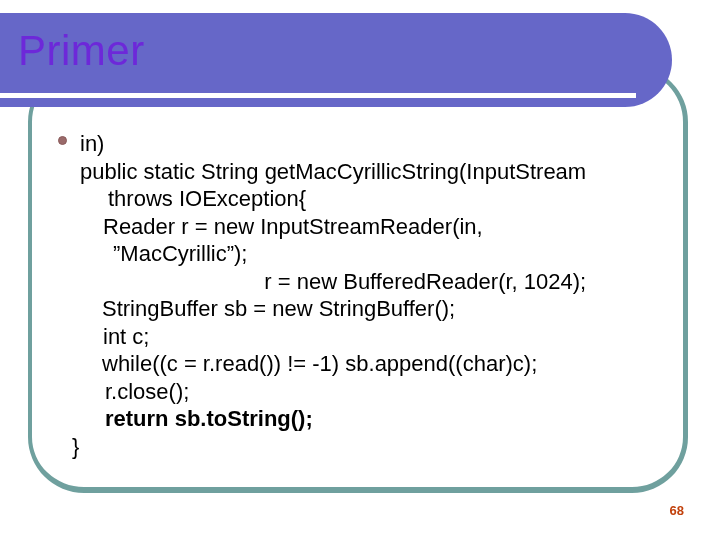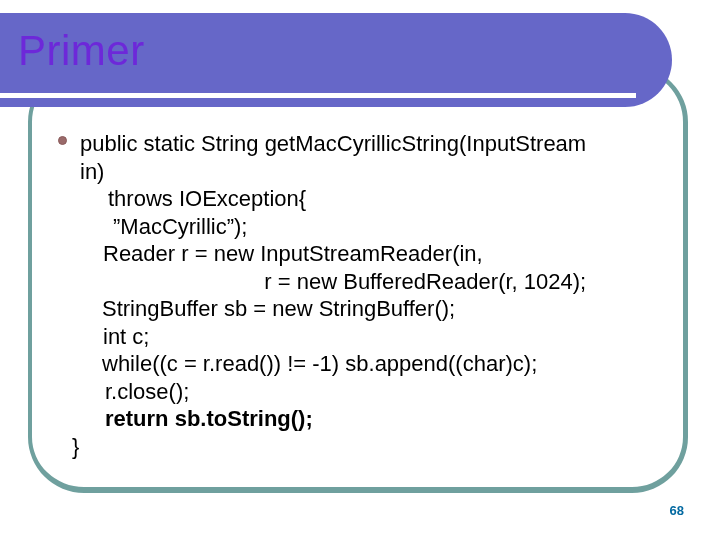--- a/index.html
+++ b/index.html
@@ -50,41 +50,41 @@
   .l6{margin-left:22px;}
   .l7{margin-left:23px;}
   .l8{margin-left:22px;}
   .l9{margin-left:25px;}
   .l10{margin-left:25px;font-weight:bold;}
   .l11{margin-left:-8px;}
 
   
   .page-number{
     position:absolute;right:36px;top:503px;
-    font-size:13px;font-weight:700;color:#0369a1;
+    font-size:13px;font-weight:700;color:#c2410c;
   }
 </style>
 </head>
 <body>
 
 <div class="content-box"></div>
 
 <div class="banner">
   <div class="banner-underline"></div>
 </div>
 <div class="slide-title">Primer</div>
 
 <div class="bullet-marker"></div>
 
 <div class="code">
+  <div class="code-line l1">in)</div>
   <div class="code-line l0">public static String getMacCyrillicString(InputStream</div>
-  <div class="code-line l1">in)</div>
   <div class="code-line l2">throws IOException{</div>
+  <div class="code-line l3">Reader r = new InputStreamReader(in,</div>
   <div class="code-line l4">”MacCyrillic”);</div>
-  <div class="code-line l3">Reader r = new InputStreamReader(in,</div>
   <div class="code-line l5">r = new BufferedReader(r, 1024);</div>
   <div class="code-line l6">StringBuffer sb = new StringBuffer();</div>
   <div class="code-line l7">int c;</div>
   <div class="code-line l8">while((c = r.read()) != -1) sb.append((char)c);</div>
   <div class="code-line l9">r.close();</div>
   <div class="code-line l10">return sb.toString();</div>
   <div class="code-line l11">}</div>
 </div>
 
 <div class="page-number">68</div>

